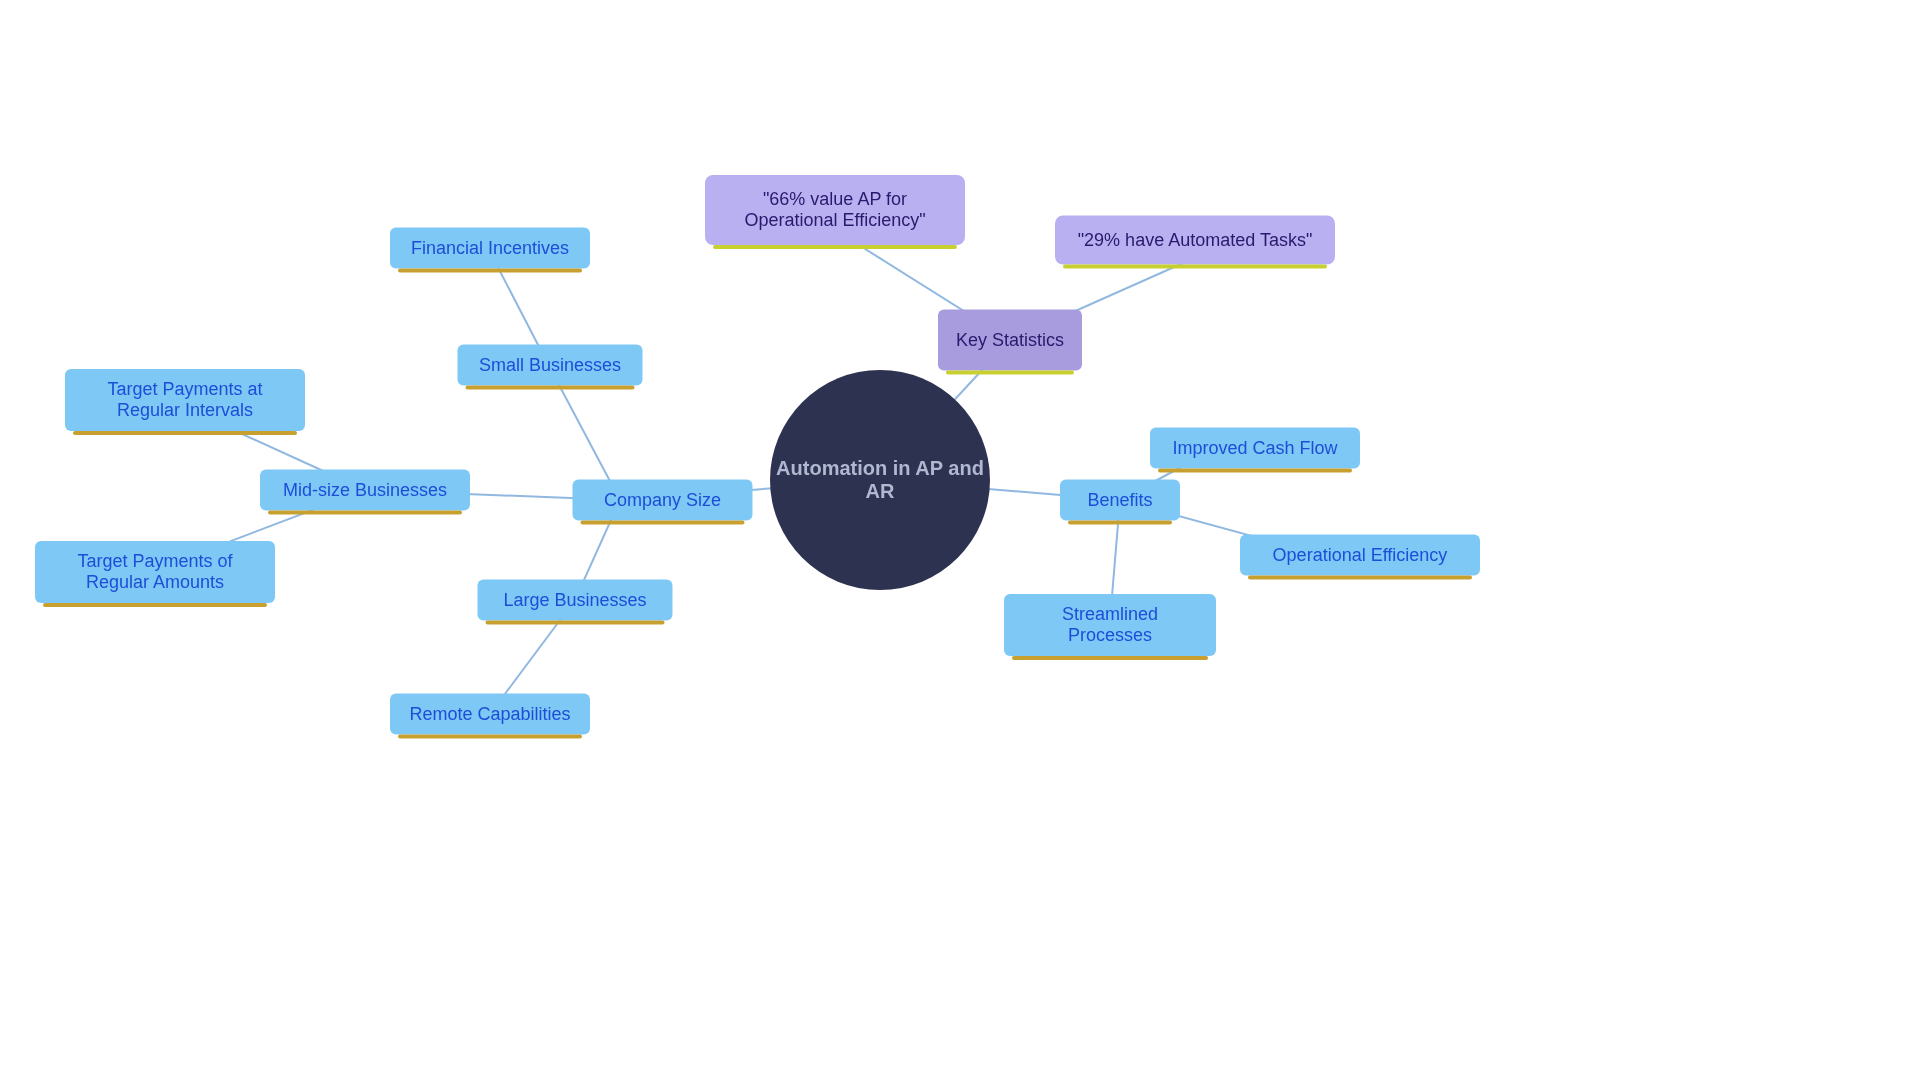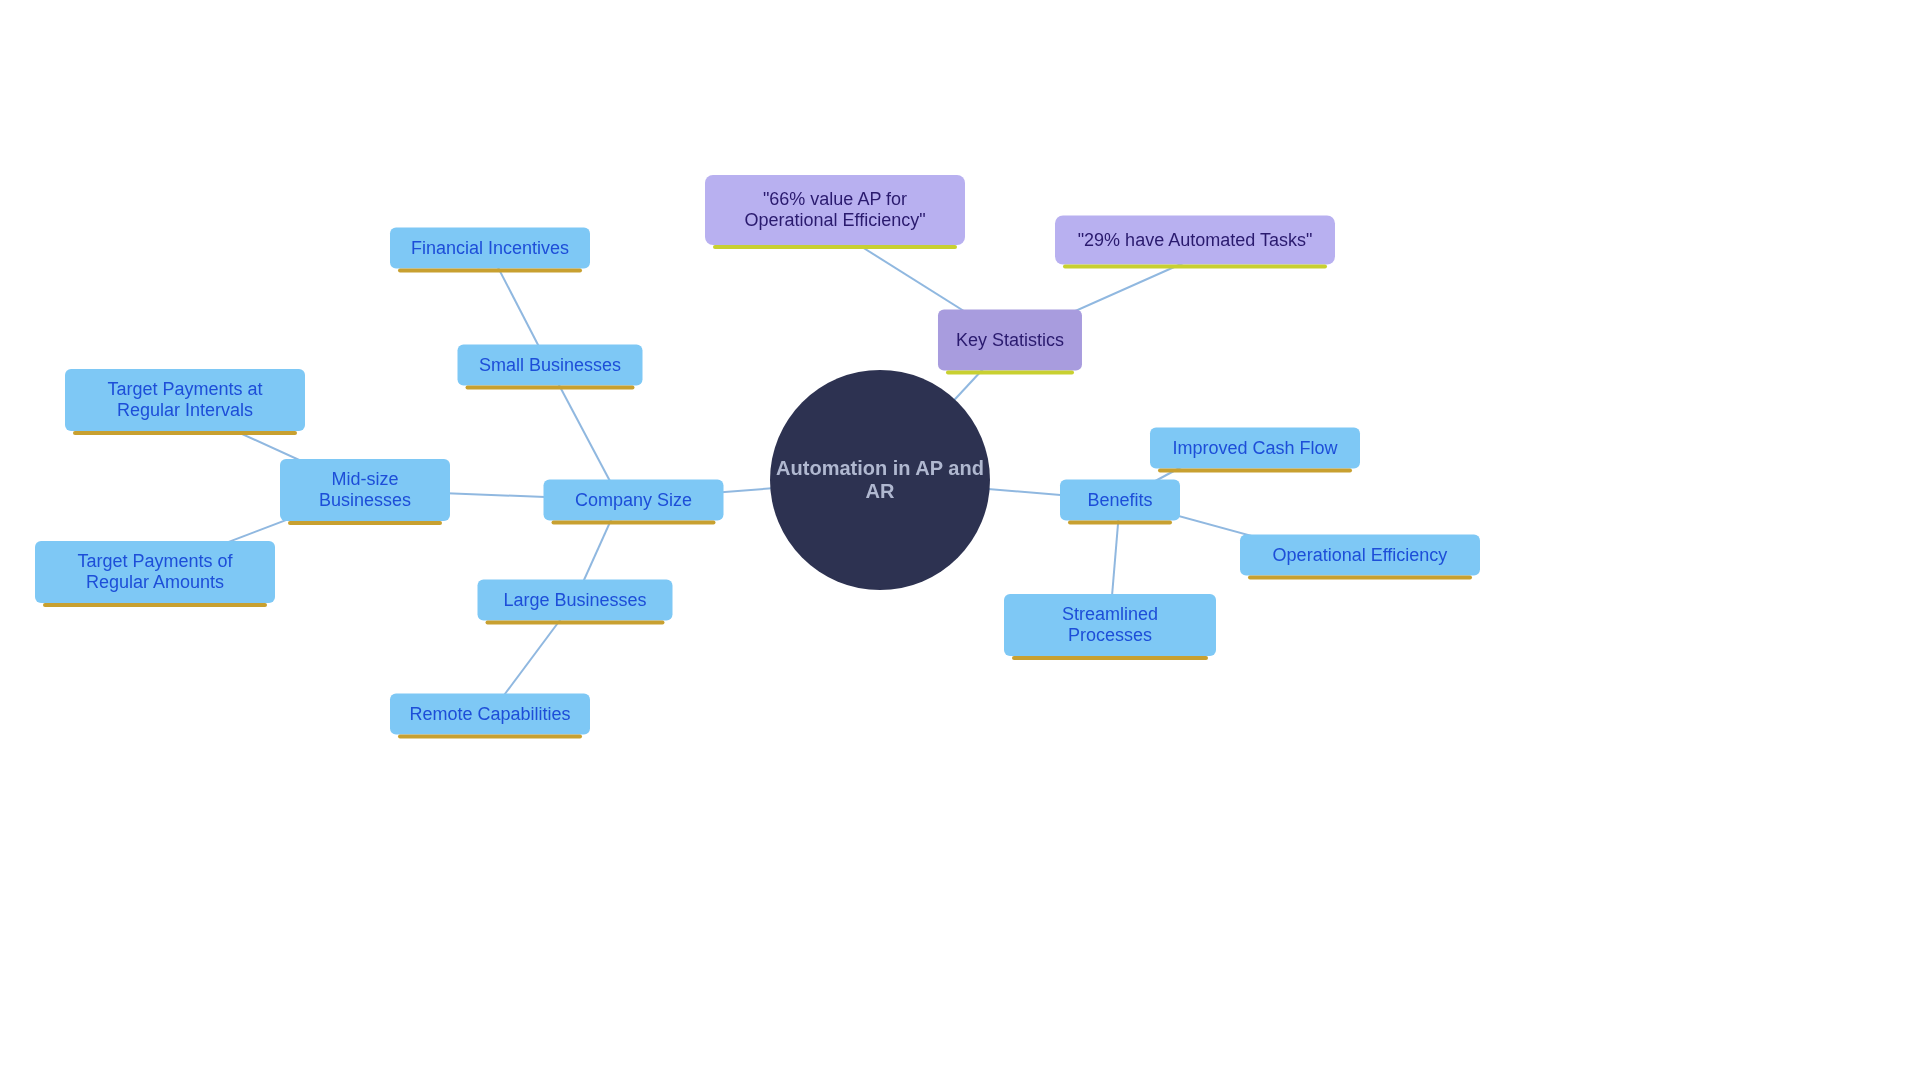--- a/index.html
+++ b/index.html
@@ -174,40 +174,40 @@
     <span>Operational Efficiency</span>
   </div>
 </div>
 
 <div class="node" style="left:1110px; top:625px;">
   <div class="blue-box" style="width:212px;">
     <span>Streamlined Processes</span>
   </div>
 </div>
 
-<div class="node" style="left:623px; top:500px;padding-left:21px;">
+<div class="node" style="left:652px; top:500px;padding-left:21px;">
   <div class="blue-box" style="width:180px;">
     <span>Company Size</span>
   </div>
 </div>
 
 <div class="node" style="left:550px; top:365px;">
   <div class="blue-box" style="width:185px;">
     <span>Small Businesses</span>
   </div>
 </div>
 
 <div class="node" style="left:490px; top:248px;">
   <div class="blue-box" style="width:200px;">
     <span>Financial Incentives</span>
   </div>
 </div>
 
 <div class="node" style="left:365px; top:490px;">
-  <div class="blue-box" style="width:170px;">
+  <div class="blue-box" style="width:210px;">
     <span>Mid-size Businesses</span>
   </div>
 </div>
 
 <div class="node" style="left:185px; top:400px;">
   <div class="blue-box" style="width:240px;">
     <span>Target Payments at Regular Intervals</span>
   </div>
 </div>
 

